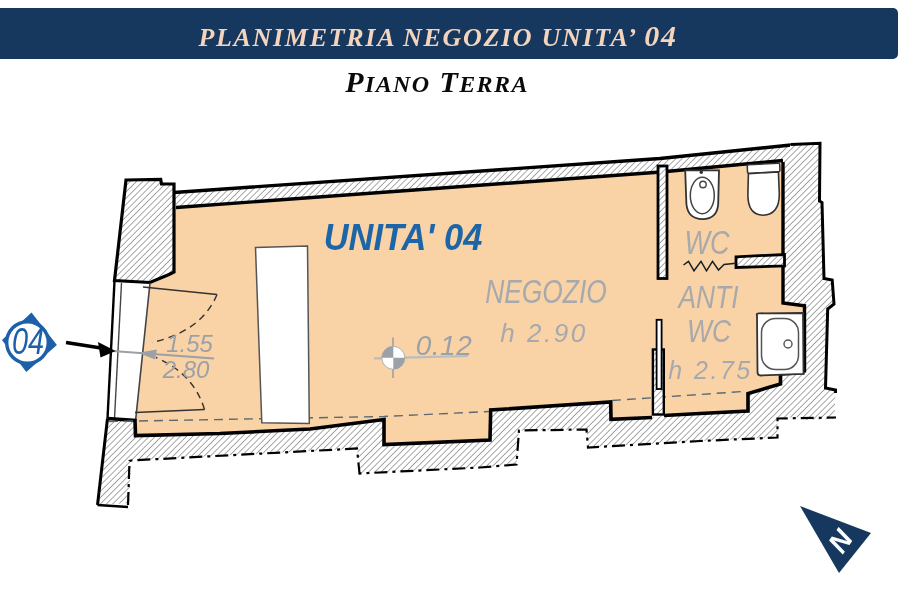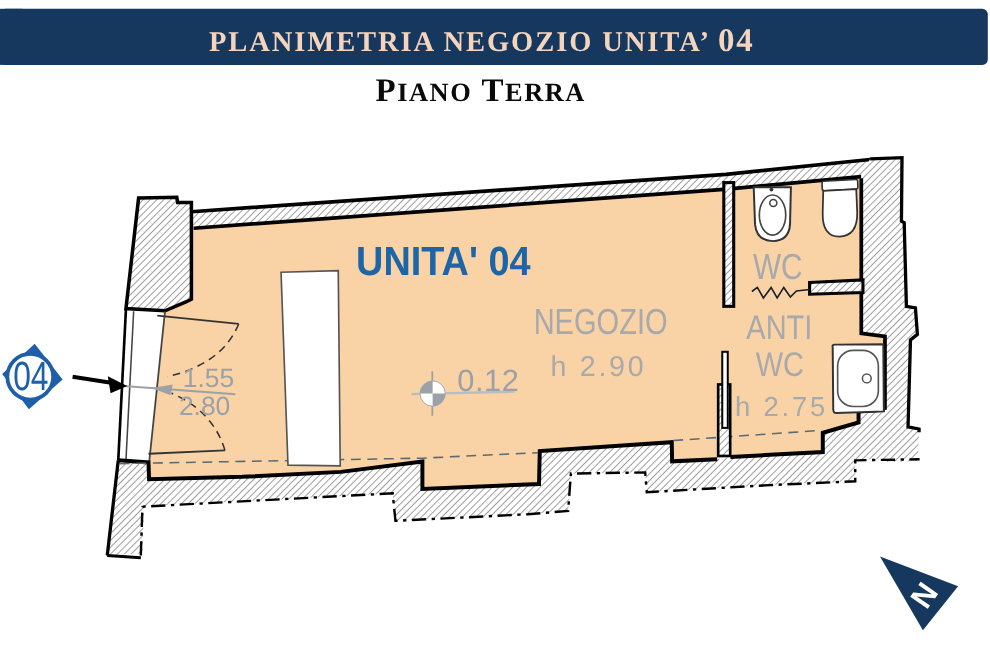--- a/index.html
+++ b/index.html
@@ -1,16 +1,16 @@
 <!DOCTYPE html>
 <html><head>
 <meta charset="utf-8">
 <style>
   html,body{margin:0;padding:0;background:#fff;width:900px;height:600px;overflow:hidden;}
-  .wrap{position:relative;width:900px;height:484px;font-family:"Liberation Sans",sans-serif;}
+  .wrap{position:relative;width:900px;height:484px;font-family:"Liberation Sans",sans-serif;font-style:italic;}
   svg{position:absolute;left:0;top:0;}
 </style>
 </head>
 <body>
 <div class="wrap">
 <svg width="900" height="600" viewBox="0 0 900 600">
 <defs>
   <pattern id="hatch" patternUnits="userSpaceOnUse" width="4.4" height="4.4" patternTransform="rotate(45)">
     <rect width="4.4" height="4.4" fill="#fff"></rect>
     <line x1="0" y1="0" x2="0" y2="4.4" stroke="#3c3c3c" stroke-width="0.9"></line>

